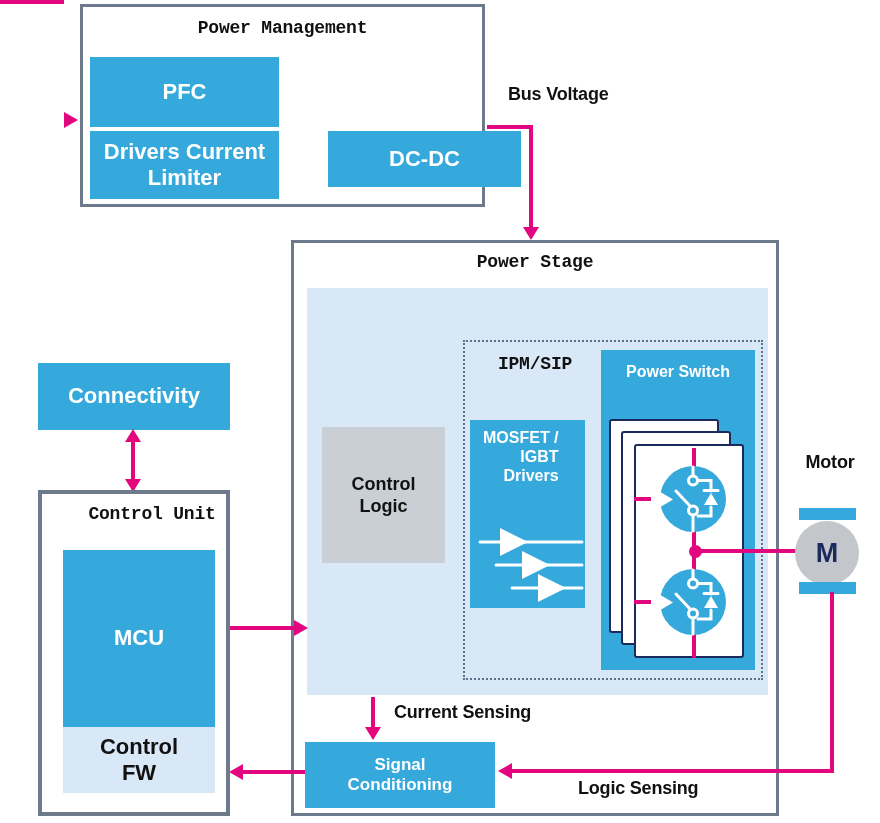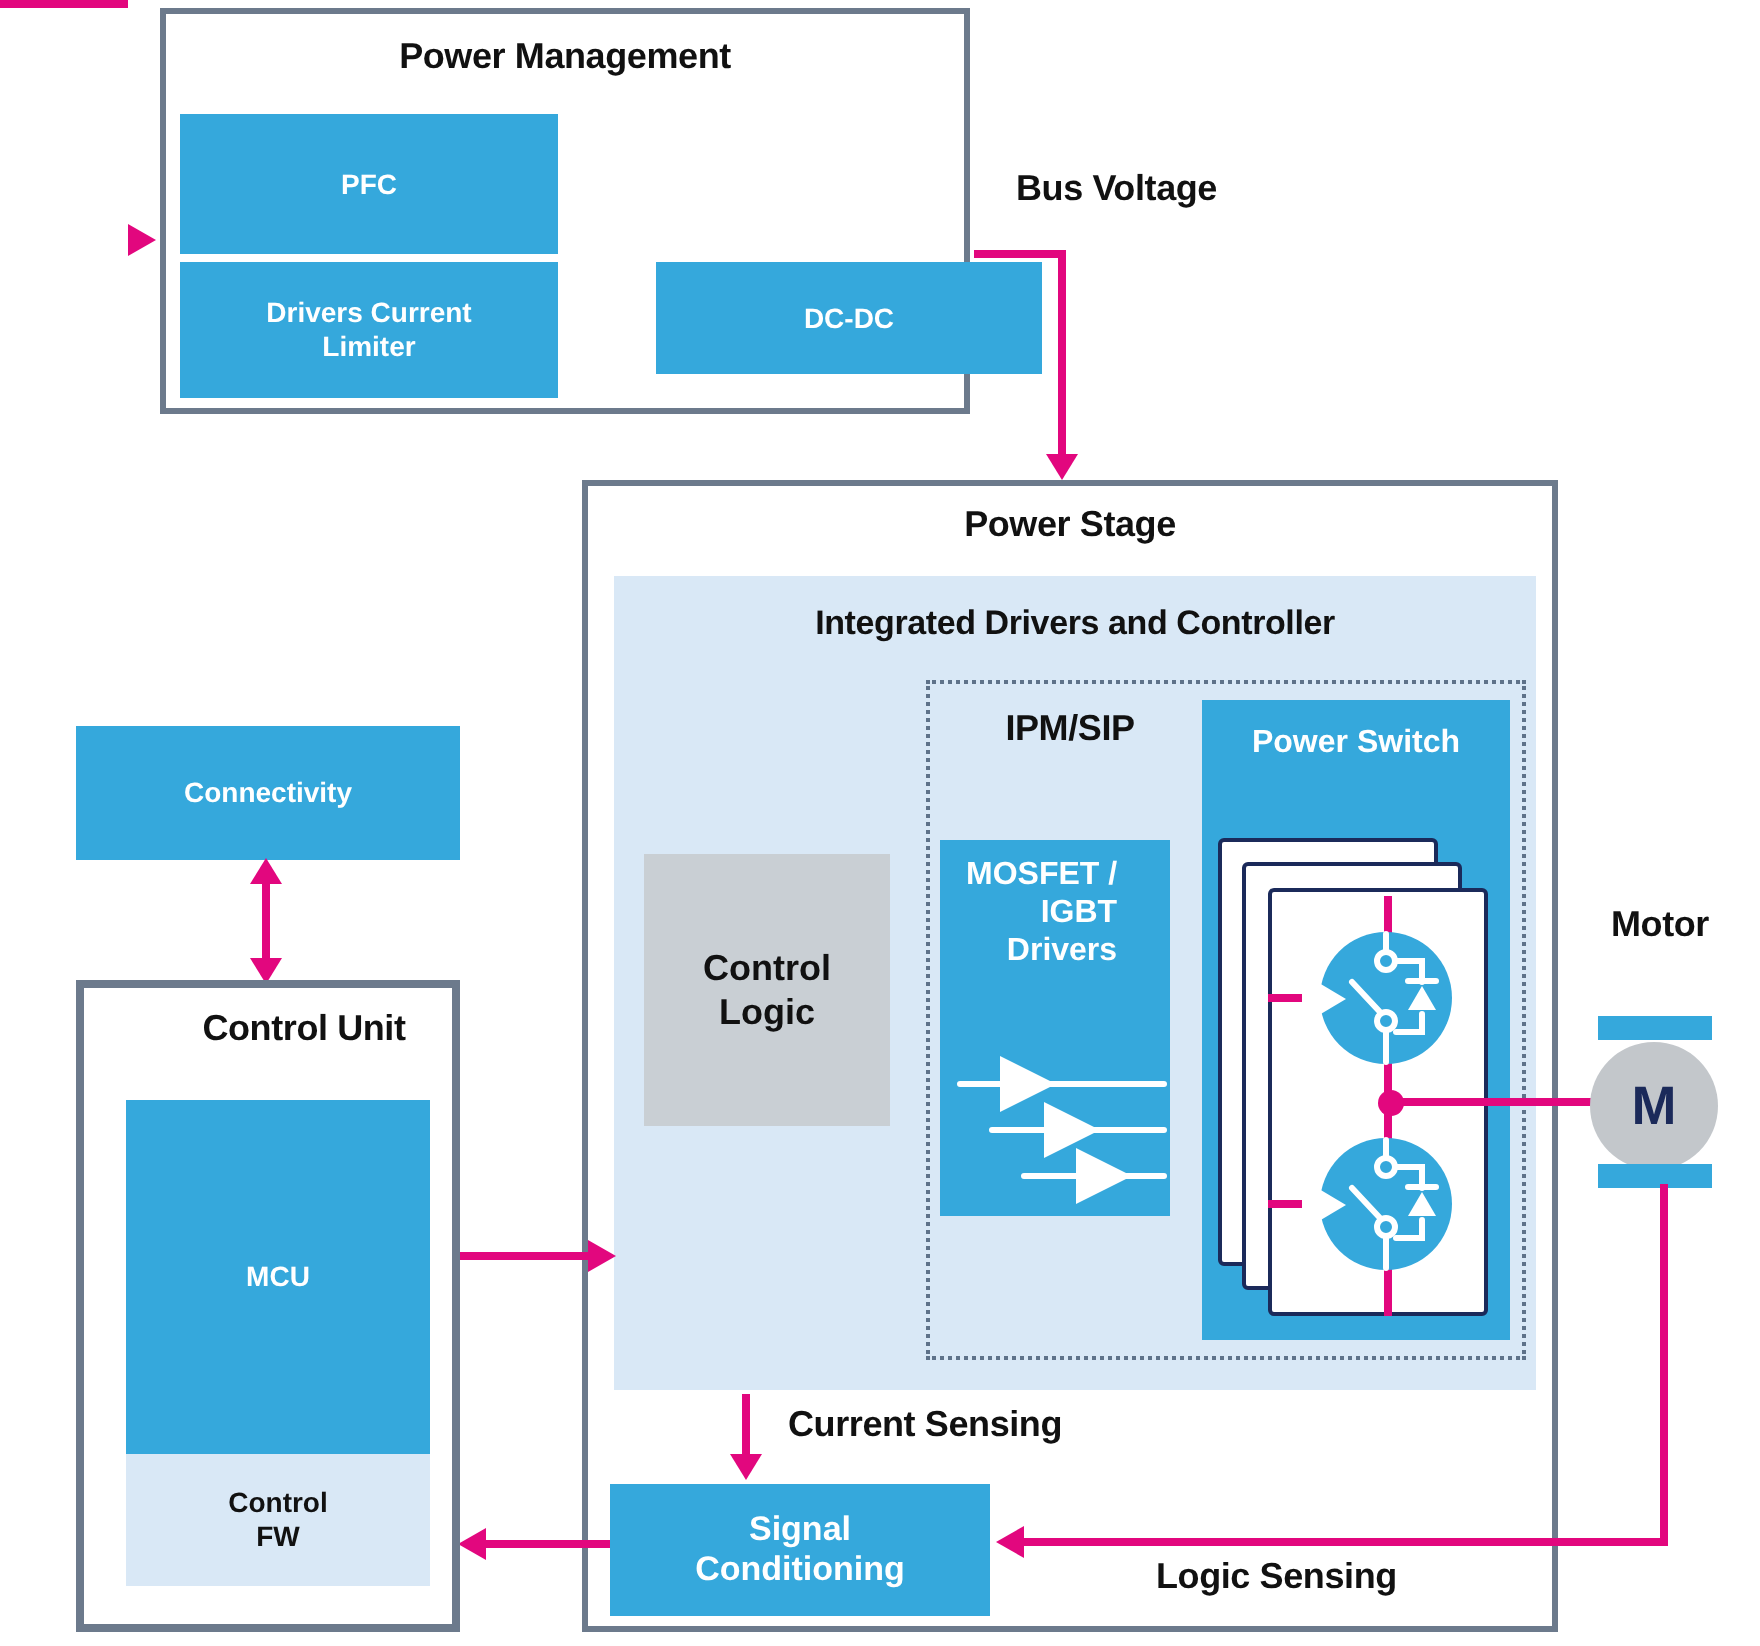--- a/index.html
+++ b/index.html
@@ -4,25 +4,25 @@
 <style>
   * { box-sizing: border-box; margin: 0; padding: 0; }
   html,body { background:#ffffff; }
   body { font-family: "Liberation Sans", "DejaVu Sans", sans-serif; }
   .canvas {
     position: relative; width: 880px; height: 823px; background: #ffffff;
     overflow: hidden; font-weight: bold; color: #111;
   }
   .abs { position: absolute; }
   .box-outline { position: absolute; background: #fff; border: 3px solid var(--slate,#6C7A8C); }
-  .box-title { text-align: center; font-size: 18px; font-weight: bold; color: #111; letter-spacing: -0.2px; }
+  .box-title { text-align: center; font-size: 18px; font-weight: bold; color: #111; letter-spacing: -0.2px; font-family: Liberation Mono, monospace; }
   .blue-box {
     position: absolute; background: var(--blue,#35A8DC); color: #fff;
     display: flex; align-items: center; justify-content: center;
-    font-size: 14px; font-weight: bold; text-align: center; white-space: pre-line; line-height: 1.2;
+    font-size: 22px; font-weight: bold; text-align: center; white-space: pre-line; line-height: 1.2;
   }
   .lightblue-panel { position: absolute; background: var(--light_blue,#D9E8F6); }
   .grey-box {
     position: absolute; background: var(--grey_block,#C9CFD4); color: #111;
     display: flex; align-items: center; justify-content: center;
     font-size: 18px; text-align: center; white-space: pre-line; line-height: 1.25;
   }
   .dotted-box { position: absolute; border: 2px dotted #5E7289; }
   .pink-line { position: absolute; background: var(--pink,#E2077E); }
   .ah { position: absolute; width: 0; height: 0; }
@@ -64,21 +64,20 @@
 
   <div class="flow-label" style="left:508px;top:84px;">Bus Voltage</div>
   <div class="pink-line" style="left:487px;top:125px;width:46px;height:4px;"></div>
   <div class="pink-line" style="left:529px;top:125px;width:4px;height:103px;"></div>
   <div class="ah ah-down" style="left:523px;top:227px;"></div>
 
   <div class="box-outline" style="left:291px;top:240px;width:488px;height:576px;">
     <div class="box-title" style="padding-top:9px;">Power Stage</div>
 
     <div class="lightblue-panel" style="left:13px;top:45px;width:461px;height:407px;">
-      <div class="box-title" style="padding-top:14px;font-size:17px;">Integrated Drivers and Controller</div>
 
       <div class="grey-box" style="left:15px;top:139px;width:123px;height:136px;">Control
 Logic</div>
 
       <div class="dotted-box" style="left:156px;top:52px;width:300px;height:340px;">
         <div class="box-title" style="position:absolute;left:0;top:12px;width:140px;">IPM/SIP</div>
 
         <div class="blue-box" style="left:5px;top:78px;width:115px;height:188px;align-items:flex-start;justify-content:flex-start;text-align:right;padding:8px 0 0 13px;font-size:16px;line-height:1.2;">MOSFET /
 IGBT
 Drivers</div>

